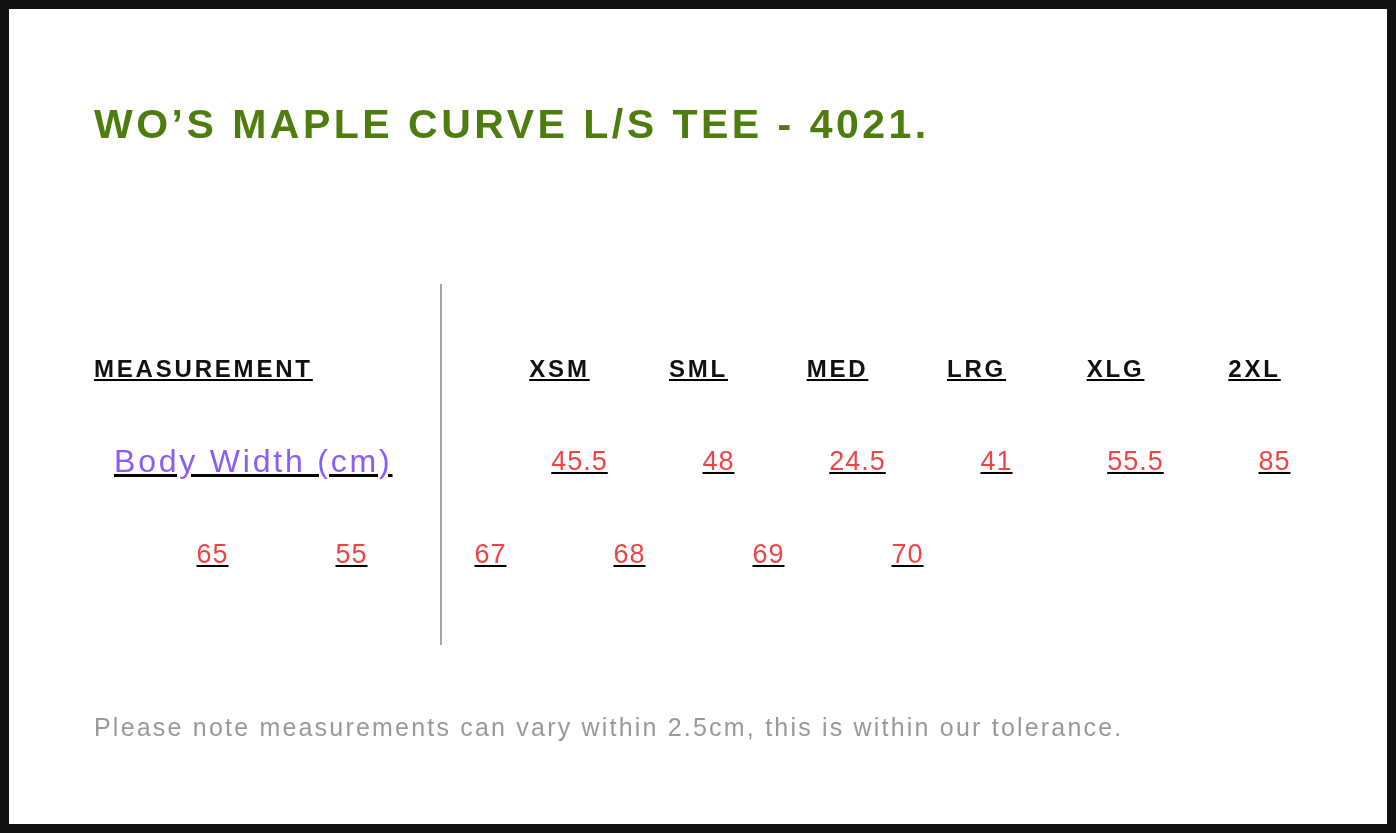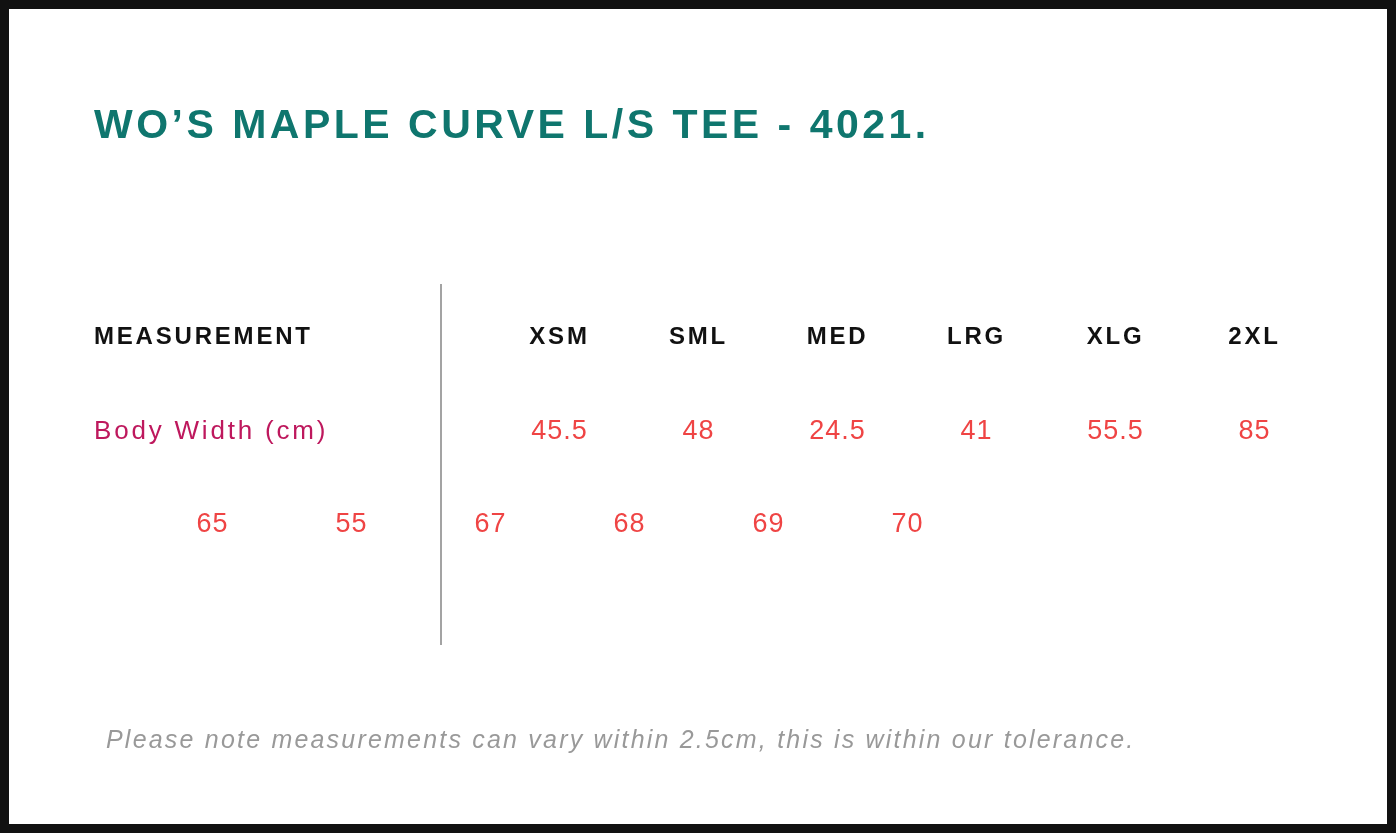--- a/index.html
+++ b/index.html
@@ -18,76 +18,77 @@
     font-family: "Liberation Sans", "DejaVu Sans", sans-serif;
   }
   .title {
     position: absolute;
     left: 85px;
     top: 92px;
     margin: 0;
     font-size: 41px;
     font-weight: 700;
     letter-spacing: 3.5px;
-    color: #0f766e;
+    color: #4d7c0f;
     white-space: nowrap;
   }
   .size-table {
     position: absolute;
     left: 85px;
     top: 313px;
   }
   .t-row {
     display: flex;
-    align-items: flex-start;
+    align-items: center;
     height: 93px;
+    text-decoration: underline;
   }
   .cell { flex: 0 0 auto; }
   .label-cell { width: 347px; }
   .spacer-cell { width: 49px; }
   .size-cell {
     width: 139px;
     text-align: center;
     white-space: nowrap;
   }
   .header-label, .header-size {
     font-size: 24px;
     font-weight: 700;
     letter-spacing: 2.8px;
     color: #111111;
     white-space: nowrap;
   }
   .row-label {
-    font-size: 26px;
+    font-size: 32px;
     font-weight: 400;
     letter-spacing: 2.8px;
-    color: #be185d;
+    color: #8b5cf6;
     white-space: nowrap;
+    margin-left: 20px;
   }
   .value {
     font-size: 27px;
     font-weight: 400;
     letter-spacing: 1px;
     color: #ef4444;
   }
   .divider {
     position: absolute;
     left: 431px;
     top: 275px;
     width: 2px;
     height: 361px;
     background: #a3a3a3;
   }
   .footnote {
     position: absolute;
     left: 85px;
     top: 704px;
-    margin: 12px;
+    margin: 0;
     font-size: 25px;
-    font-style: italic;
     letter-spacing: 2.2px;
     color: #999999;
     white-space: nowrap;
     text-align: center;
   }
 </style>
 </head>
 <body>
 
 <div class="page">

